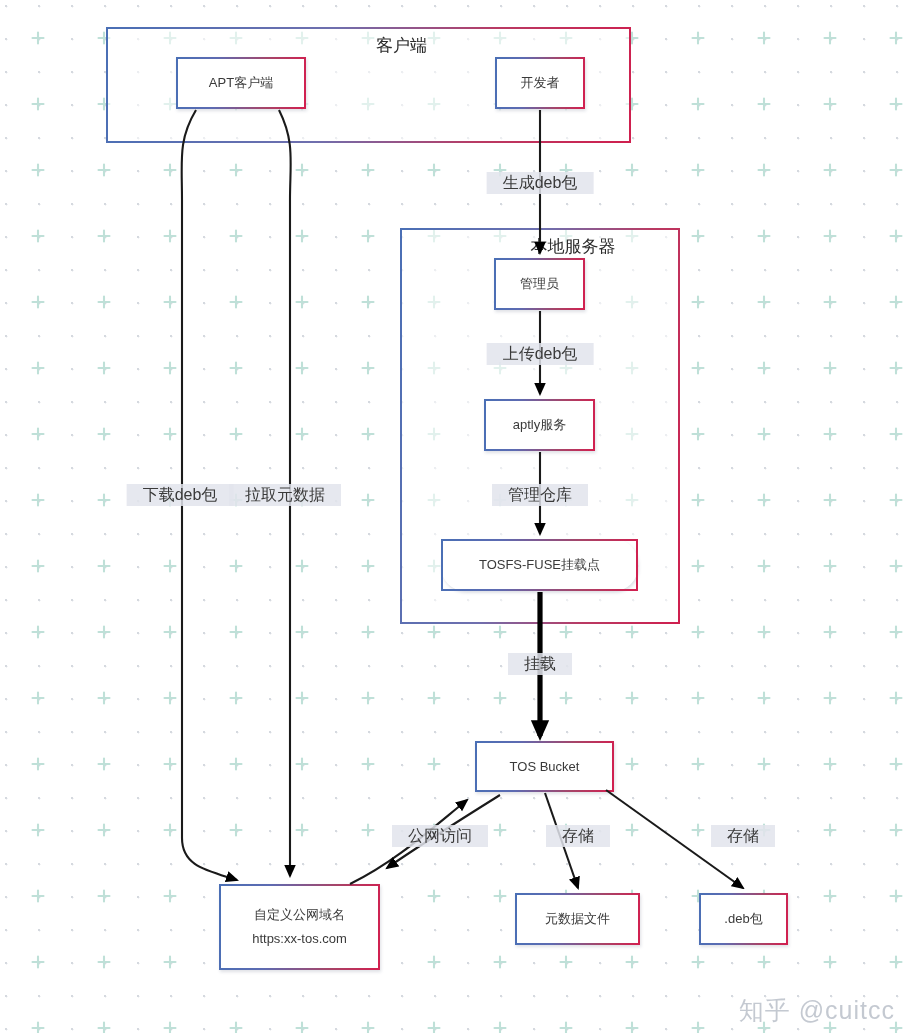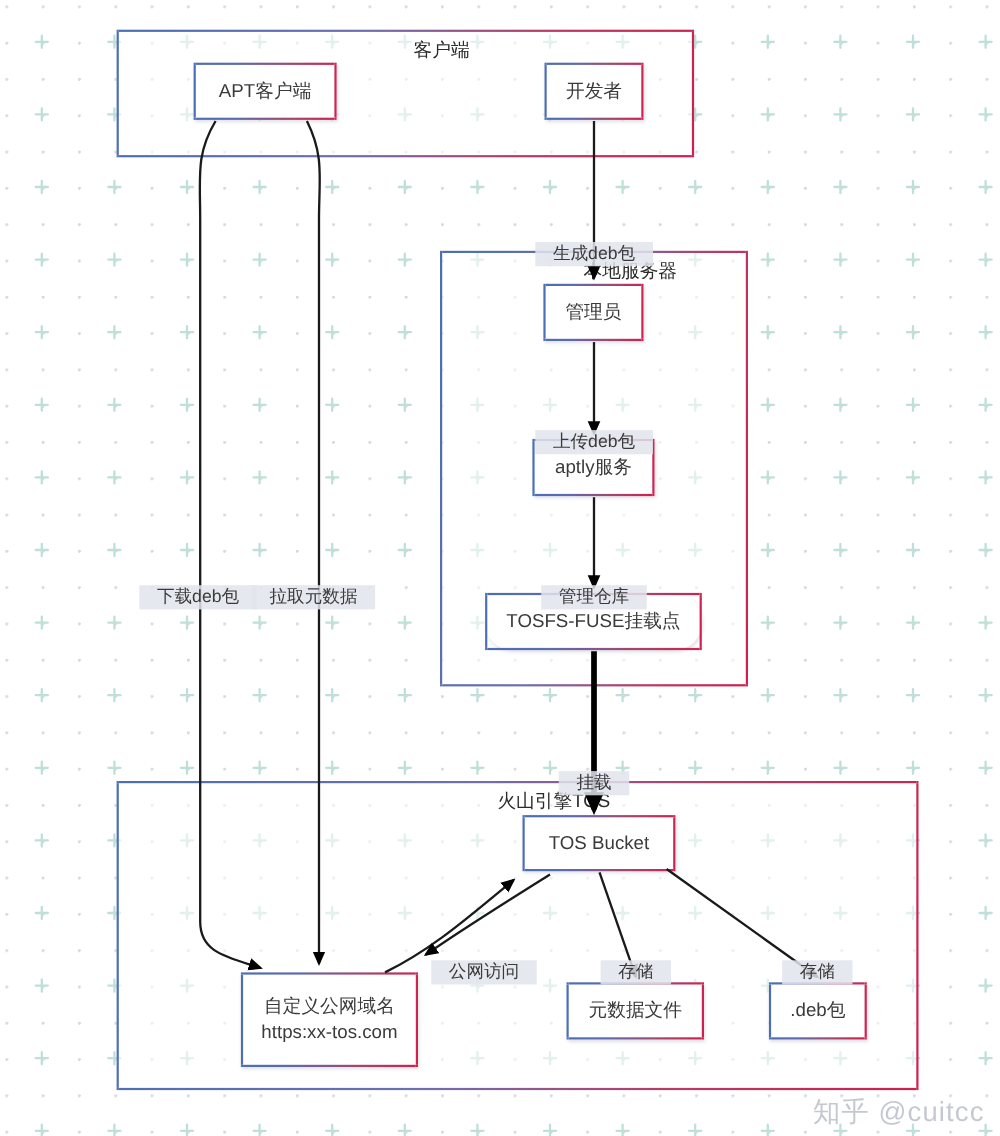--- a/index.html
+++ b/index.html
@@ -53,36 +53,35 @@
     background: #ffffff;
     border: 2px solid transparent;
     border-image: linear-gradient(95deg, #4a6fb5 0%, #5d6bb2 30%, #a74468 70%, #d21f4f 100%) 1;
     display: flex;
     align-items: center;
     justify-content: center;
     flex-direction: column;
     box-shadow: 1px 2px 3px rgba(110,120,140,0.22);
   }
   .node .line {
-    font-size: 17px;
+    font-size: 13px;
     color: #3a3a3a;
     line-height: 24px;
     white-space: nowrap;
   }
   
   .edge-label {
     position: absolute;
     font-size: 16px;
     color: #3a3a3a;
     background: rgba(226,228,236,0.85);
     padding: 1px 16px;
     line-height: 20px;
     white-space: nowrap;
     transform: translateX(-50%);
-    margin-top: 48px;
   }
   
   #edges {
     position: absolute;
     left: 0;
     top: 0;
     width: 909px;
     height: 1033px;
     pointer-events: none;
   }
@@ -331,23 +330,20 @@
     </svg>
 
   <div class="group" id="g-client" style="left:106px; top:27px; width:525px; height:116px;">
     <div class="group-title">客户端</div>
   </div>
 
   <div class="group" id="g-local" style="left:400px; top:228px; width:280px; height:396px;">
     <div class="group-title">本地服务器</div>
   </div>
 
-  <div class="group" id="g-tos" style="left:106px; top:710px; width:729px; height:281px;">
-    <div class="group-title">火山引擎TOS</div>
-  </div>
 
   <div class="node" id="n-apt-client" style="left:176px; top:57px; width:130px; height:52px;">
     <span class="line">APT客户端</span>
   </div>
 
   <div class="node" id="n-developer" style="left:495px; top:57px; width:90px; height:52px;">
     <span class="line">开发者</span>
   </div>
 
   <div class="node" id="n-admin" style="left:494px; top:258px; width:91px; height:52px;">

